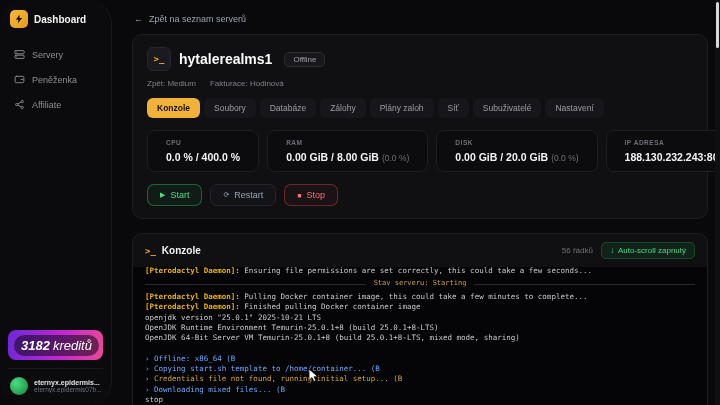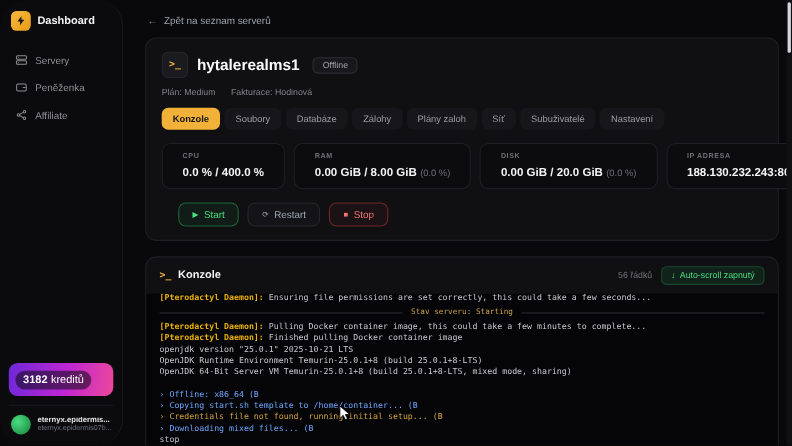--- a/index.html
+++ b/index.html
@@ -25,21 +25,21 @@
   .nav { display:flex; flex-direction:column; gap:4px; }
   .nav-item { display:flex; align-items:center; gap:7px; padding:5px 6px; border-radius:6px;
               color:#8e8e96; font-size:9px; cursor:pointer; }
   .nav-icon { display:flex; }
   .nav-icon svg { width:11px; height:11px; display:block; }
   .sidebar-spacer { flex:1; }
   .credits-card { background:linear-gradient(100deg,#6d28d9,#c026d3 55%,#ec4899);
     border-radius:8px; padding:5px 6px; display:flex; align-items:center; margin-bottom:8px;
     height:30px; cursor:pointer; }
   .credits-pill { background:rgba(10,10,16,0.55); border-radius:999px; padding:3px 7px;
-    font-size:10px; color:#fff; display:flex; gap:3px; align-items:flex-start; white-space:nowrap; }
+    font-size:13px; color:#fff; display:flex; gap:3px; align-items:flex-start; white-space:nowrap;font-style:italic; }
   .credits-amount { font-weight:700; }
   .user-row { display:flex; align-items:center; gap:6px; border-top:1px solid #1a1a1e; padding:8px 2px 2px; cursor:pointer; }
   .avatar { width:18px; height:18px; border-radius:50%; flex-shrink:0;
     background:radial-gradient(circle at 35% 35%,#4ade80,#15803d); }
   .user-meta { overflow:hidden; }
   .user-name { font-size:7px; color:#e4e4e7; font-weight:600; white-space:nowrap; }
   .user-email { font-size:6.5px; color:#6b7280; white-space:nowrap; }
 
   
   .main { flex:1; padding:12px 12px 0 20px; position:relative; overflow:hidden; }
@@ -67,21 +67,21 @@
   .stat-label { font-size:6.5px; letter-spacing:0.08em; color:#6f6f78; font-weight:700; }
   .stat-value { font-size:10.5px; color:#f4f4f5; font-weight:700; margin-top:5px; white-space:nowrap; }
   .stat-sub { font-size:8.5px; color:#6f6f78; font-weight:500; margin-left:3px;text-align:center; }
   .stat-icon { position:absolute; top:7px; right:8px; color:#5b5b63; cursor:pointer; }
   .stat-icon svg { width:9px; height:9px; display:block; }
 
   .actions { display:flex; gap:8px; margin-top:12px; }
   .btn { display:flex; align-items:center; gap:5px; font-size:9px; padding:5px 12px; border-radius:7px;
     cursor:pointer; border:1px solid transparent; background:transparent; font-family:inherit; }
   .btn-icon { font-size:7px; }
-  .btn-start { color:#4ade80; border-color:rgba(34,197,94,.45); background:rgba(34,197,94,.06);margin-left:15px; }
+  .btn-start { color:#4ade80; border-color:rgba(34,197,94,.45); background:rgba(34,197,94,.06); }
   .btn-restart { color:#9ca3af; border-color:#26262c; background:#141418; }
   .btn-stop { color:#f47272; border-color:rgba(239,68,68,.4); background:rgba(239,68,68,.05); }
 
   
   .console-card { margin-top:14px; overflow:hidden; }
   .console-head { display:flex; align-items:center; justify-content:space-between; padding:8px 12px; }
   .console-head-left { display:flex; gap:6px; align-items:center; }
   .console-glyph { color:#f2b23a; font-family:"DejaVu Sans Mono",monospace; font-size:9px; font-weight:700; }
   .console-title { font-size:10px; font-weight:700; color:#f4f4f5; }
   .console-head-right { display:flex; gap:8px; align-items:center; }
@@ -177,21 +177,21 @@
       <span>Zpět na seznam serverů</span>
     </div>
 
     <section class="server-card">
       <div class="server-head">
         <span class="term-box">&gt;_</span>
         <span class="server-title">hytalerealms1</span>
         <span class="status-badge">Offline</span>
       </div>
       <div class="server-meta">
-        <span>Plán: Medium</span>
+        <span>Zpět: Medium</span>
         <span>Fakturace: Hodinová</span>
       </div>
       <div class="tabs">
           <button class="tab active">Konzole</button>
           <button class="tab">Soubory</button>
           <button class="tab">Databáze</button>
           <button class="tab">Zálohy</button>
           <button class="tab">Plány zaloh</button>
           <button class="tab">Síť</button>
           <button class="tab">Subuživatelé</button>

